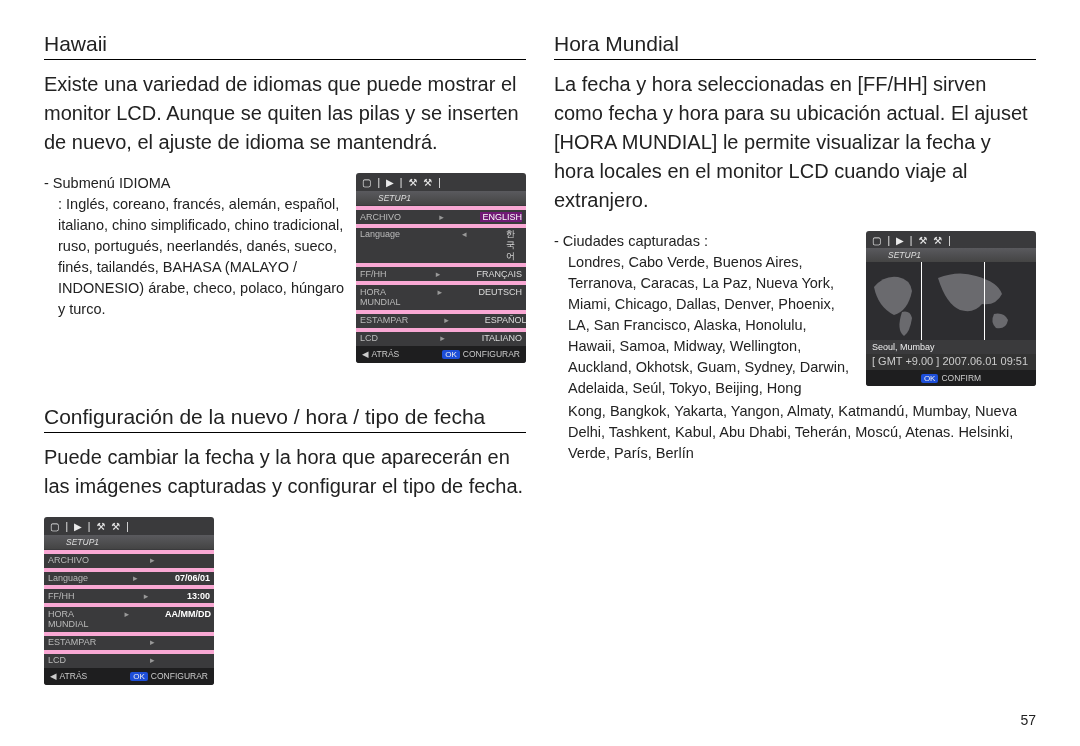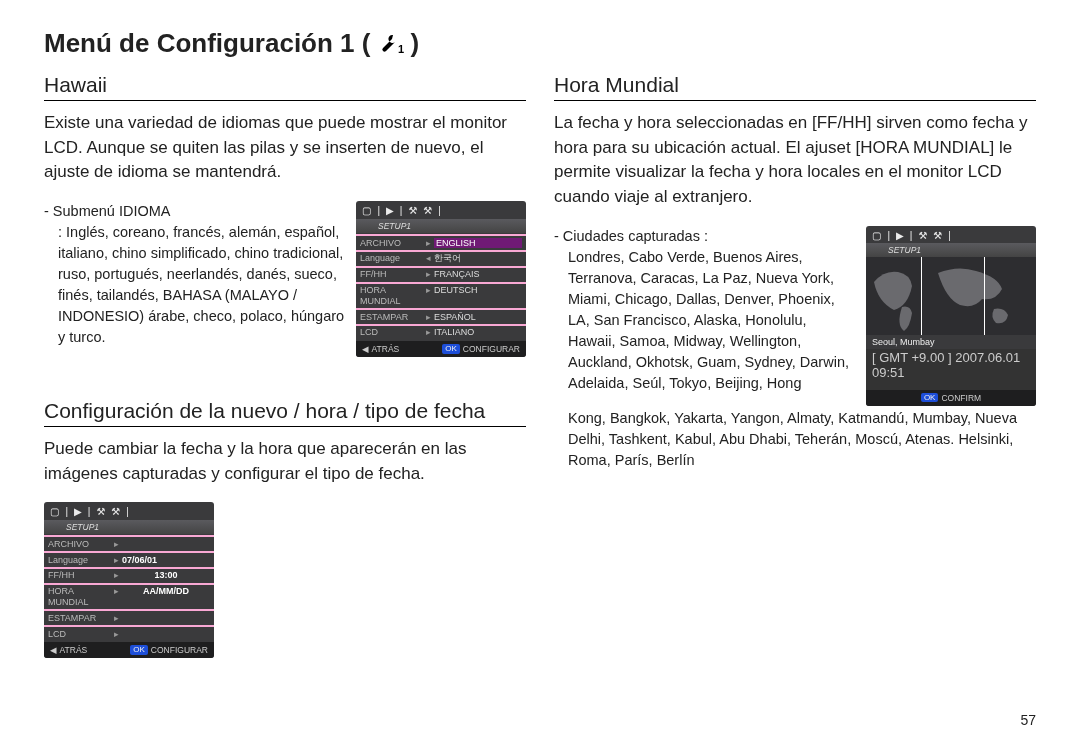--- a/index.html
+++ b/index.html
@@ -36,21 +36,21 @@
     gap: 28px;
     flex: 1;
   }
   .col { width: 50%; }
   .section-title {
     font-size: 21px;
     font-weight: normal;
     margin: 4px 0 2px 0;
   }
   hr.rule { border: none; border-top: 1px solid #000; margin: 3px 0 10px 0; }
-  .para { font-size: 17px; line-height: 1.45; margin: 0 0 16px 0; }
+  .para { font-size: 20px; line-height: 1.45; margin: 0 0 16px 0; }
   .subblock { display: flex; align-items: flex-start; gap: 10px; }
   .subtext { font-size: 14.5px; line-height: 1.45; }
   .sub-item { text-indent: -9px; padding-left: 9px; }
   .sub-indent { padding-left: 14px; }
   .page-num { text-align: right; font-size: 14px; margin-top: 6px; }
 
   
   .lcd {
     background: #3a3a3c;
     color: #ccc;
@@ -74,21 +74,22 @@
     background: linear-gradient(#5a5a5e,#444);
     padding: 2px 22px;
     font-size: 8.5px;
     color: #ddd;
     font-style: italic;
   }
   .lcd-rows { padding: 1px 0; }
   .lcd-row {
     display: flex;
     padding: 1.5px 4px;
-    border-top: 2px solid #f9a8d4;
+    border-top: 4px solid #f9a8d4;
+    gap: 36px;
   }
   .lcd-row-l {
     width: 66px;
     text-align: left;
     color: #bbb;
   }
   .lcd-row-arr { width: 8px; color:#999; }
   .lcd-row-r {
     flex: 1;
     color: #ddd;
@@ -119,40 +120,28 @@
     flex-shrink: 0;
   }
   .lcd-worldmap {
     position: relative;
     height: 78px;
     background: #2d2d30;
     overflow: hidden;
   }
   .lcd-worldmap svg { width:100%; height:100%; }
   .lcd-city { font-size: 9px; color: #eee; padding: 2px 6px; }
-  .lcd-gmt { font-size: 13px; color: #ccc; padding: 1px 6px 10px 6px; background:#333;}
+  .lcd-gmt { font-size: 11px; color: #ccc; padding: 1px 6px 3px 6px; background:#333;}
   .vline { position:absolute; top:0; bottom:0; width:1px; background:#fff; }
 </style>
 </head>
 <body>
 
 <div class="page">
 
-  <h1 class="page-title">
-    <span>Menú de Configuración 1 (</span>
-    <span class="title-icon">
-      <svg width="28" height="24" viewBox="0 0 28 24">
-        <g fill="none" stroke="#000" stroke-width="2">
-          <path d="M17 3 a4 4 0 1 0 2 7 l-9 9 a2 2 0 0 1 -3 -3 l9 -9" fill="#000" stroke="none"></path>
-        </g>
-        <text x="22" y="21" font-size="11" font-family="Arial" fill="#000">1</text>
-      </svg>
-    </span>
-    <span>)</span>
-  </h1>
 
   <div class="columns">
 
     <div class="col">
 
       <div class="section-title">Hawaii</div>
       <hr class="rule">
       <p class="para">Existe una variedad de idiomas que puede mostrar el monitor LCD. Aunque se quiten las pilas y se inserten de nuevo, el ajuste de idioma se mantendrá.</p>
 
       <div class="subblock">
@@ -320,18 +309,18 @@
           <div class="lcd-gmt">[ GMT +9.00 ]    2007.06.01    09:51</div>
           <div class="lcd-footer" style="justify-content:center">
             <span class="btn">
                 <span class="tag">OK</span>
                 <span>CONFIRM</span>
               </span>
           </div>
         </div>
       </div>
 
-      <div class="subtext sub-indent" style="margin-top:2px">Kong, Bangkok, Yakarta, Yangon, Almaty, Katmandú, Mumbay, Nueva Delhi, Tashkent, Kabul, Abu Dhabi, Teherán, Moscú, Atenas. Helsinki, Roma, París, Berlín</div>
+      <div class="subtext sub-indent" style="margin-top:2px">Kong, Bangkok, Yakarta, Yangon, Almaty, Katmandú, Mumbay, Nueva Delhi, Tashkent, Kabul, Abu Dhabi, Teherán, Moscú, Atenas. Helsinki, Verde, París, Berlín</div>
     </div>
   </div>
 
   <div class="page-num">57</div>
 </div>
 
 </body></html>

